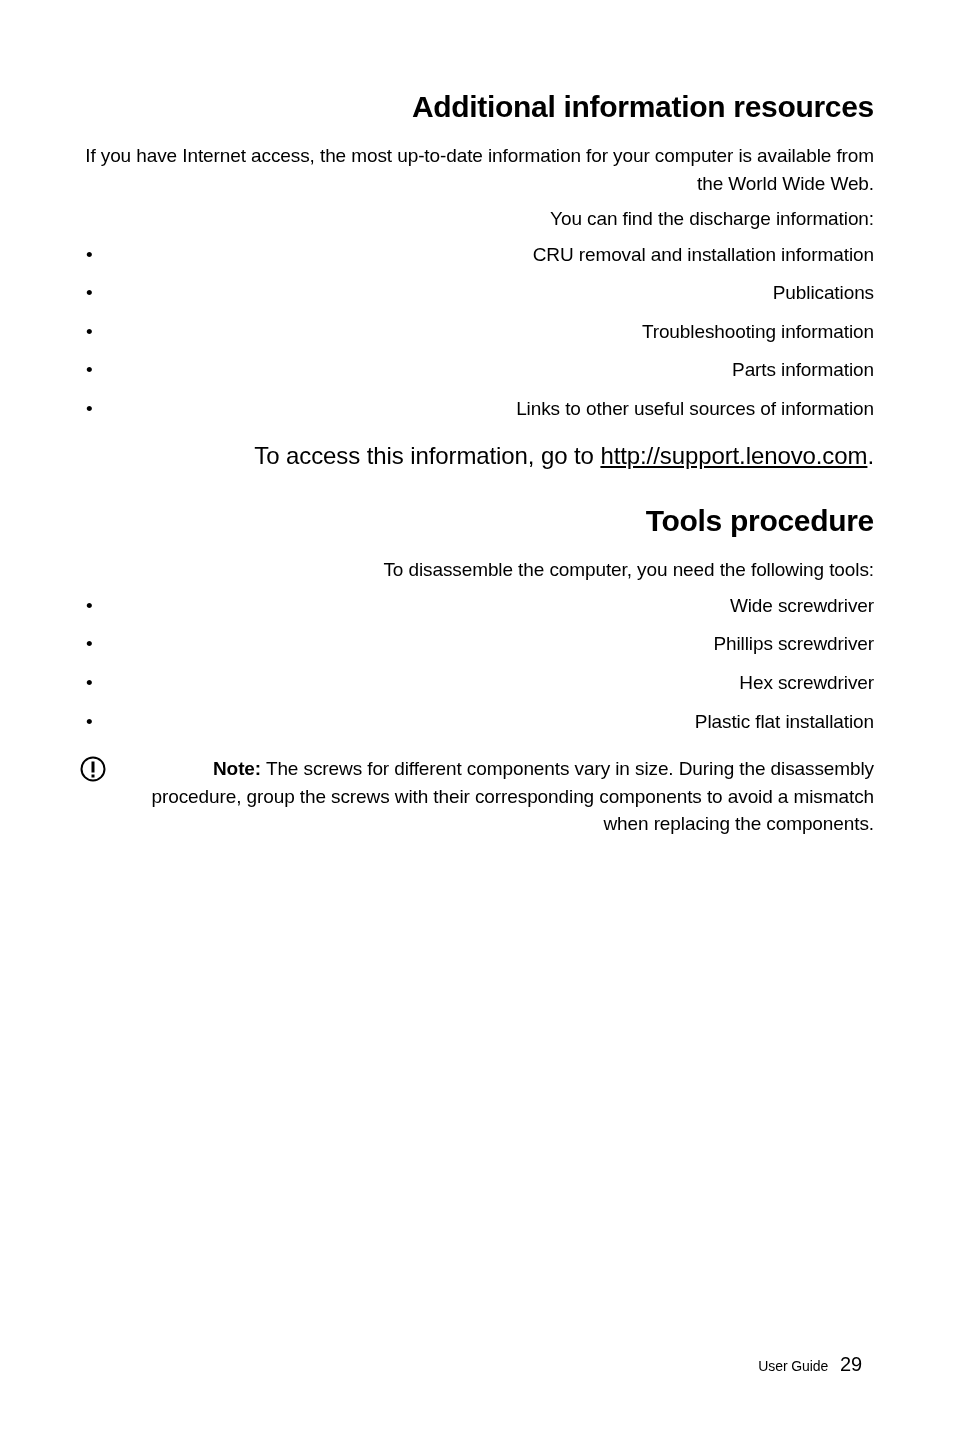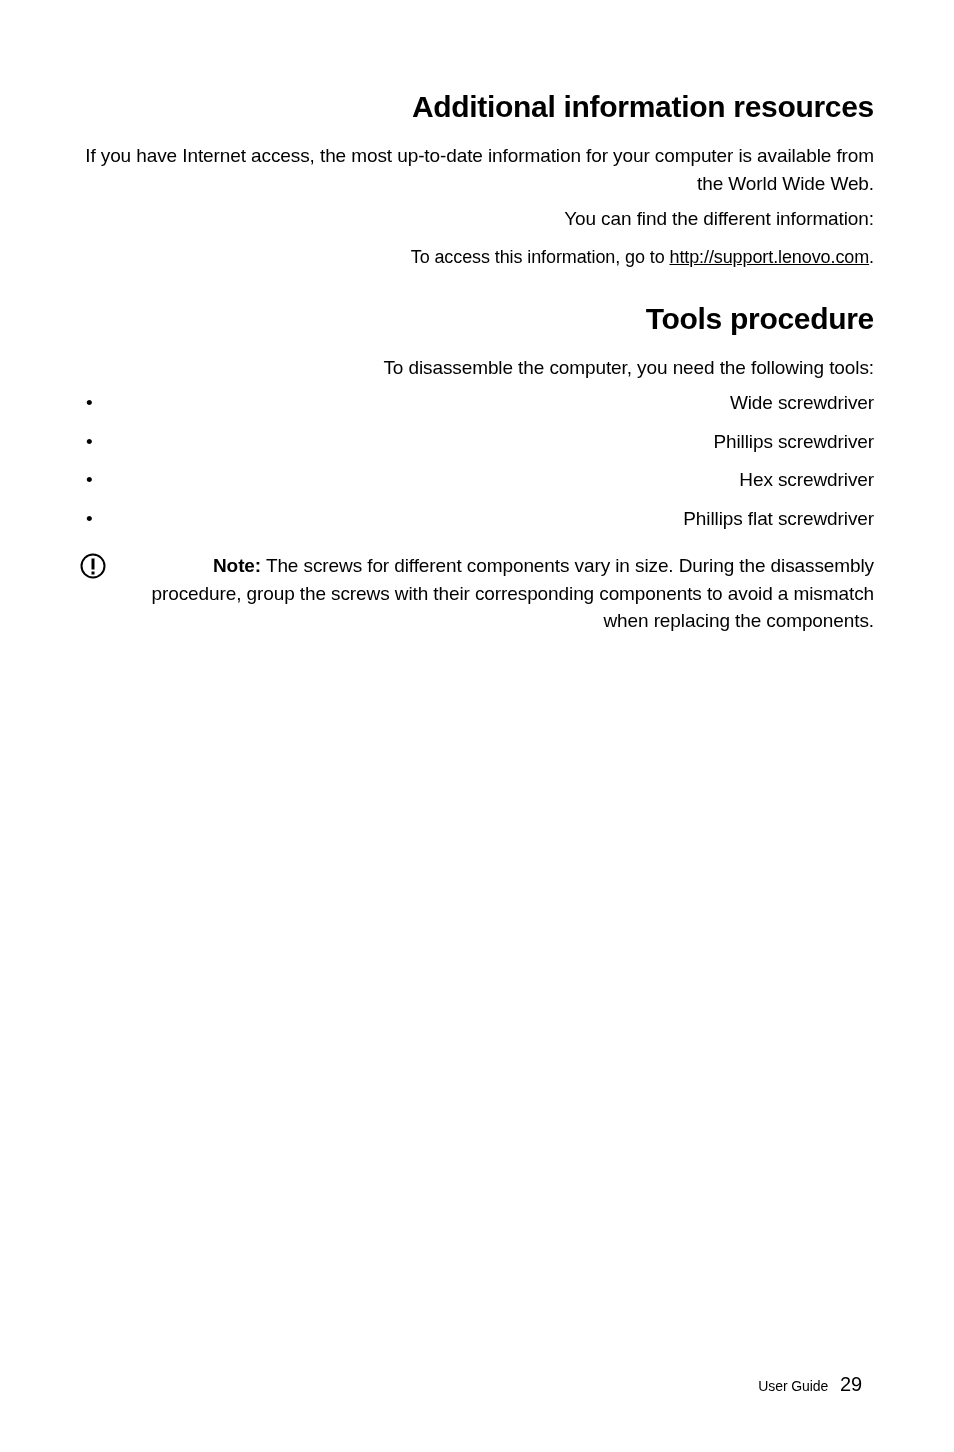--- a/index.html
+++ b/index.html
@@ -47,21 +47,21 @@
       content: "•";
       position: absolute;
       left: 6px;
       top: 0;
       font-size: 19px;
     }
     .link {
       text-decoration: underline;
     }
     .access-para {
-      font-size: 18px;
+      font-size: 24px;
       margin-top: 14px;
       margin-bottom: 34px;
       letter-spacing: -0.1px;
     }
     .note-block {
       display: flex;
       align-items: flex-start;
       margin-top: 6px;
     }
     .note-icon {
@@ -72,54 +72,61 @@
     .note-text {
       font-size: 19px;
       line-height: 1.45;
       letter-spacing: -0.1px;
     }
     .note-bold {
       font-weight: bold;
     }
     .footer {
       position: absolute;
-      bottom: 56px;
+      bottom: 76px;
       right: 92px;
       font-size: 14px;
       letter-spacing: -0.1px;
     }
     .page-num {
       font-size: 20px;
       margin-left: 8px;
     }
     .section {
       margin-bottom: 10px;
       text-align: right;
     }
   </style>
 </head>
 <body>
 
 <div class="section">
   <h2 class="heading">Additional information resources</h2>
   <p class="para">If you have Internet access, the most up-to-date information for your computer is available from the World Wide Web.</p>
-  <p class="para tight">You can find the different information:</p>
+  <p class="para tight">You can find the discharge information:</p>
+  <ul class="bullets">
+    <li>CRU removal and installation information</li>
+    <li>Publications</li>
+    <li>Troubleshooting information</li>
+    <li>Parts information</li>
+    <li>Links to other useful sources of information</li>
+  </ul>
   <p class="access-para">
     <span>To access this information, go to </span><span class="link">http://support.lenovo.com</span><span>.</span>
   </p>
 </div>
 
 <div class="section">
   <h2 class="heading">Tools procedure</h2>
   <p class="para tight">To disassemble the computer, you need the following tools:</p>
   <ul class="bullets">
     <li>Wide screwdriver</li>
     <li>Phillips screwdriver</li>
     <li>Hex screwdriver</li>
-    <li>Phillips flat screwdriver</li>
+    <li>Plastic flat installation</li>
   </ul>
   <div class="note-block">
     <span class="note-icon">
       <svg width="26" height="26" viewBox="0 0 26 26">
         <circle cx="13" cy="13" r="11.5" fill="none" stroke="#000" stroke-width="2"></circle>
         <rect x="11.5" y="5.5" width="3" height="11" fill="#000"></rect>
         <rect x="11.5" y="18.5" width="3" height="3" fill="#000"></rect>
       </svg>
     </span>
     <p class="note-text">

